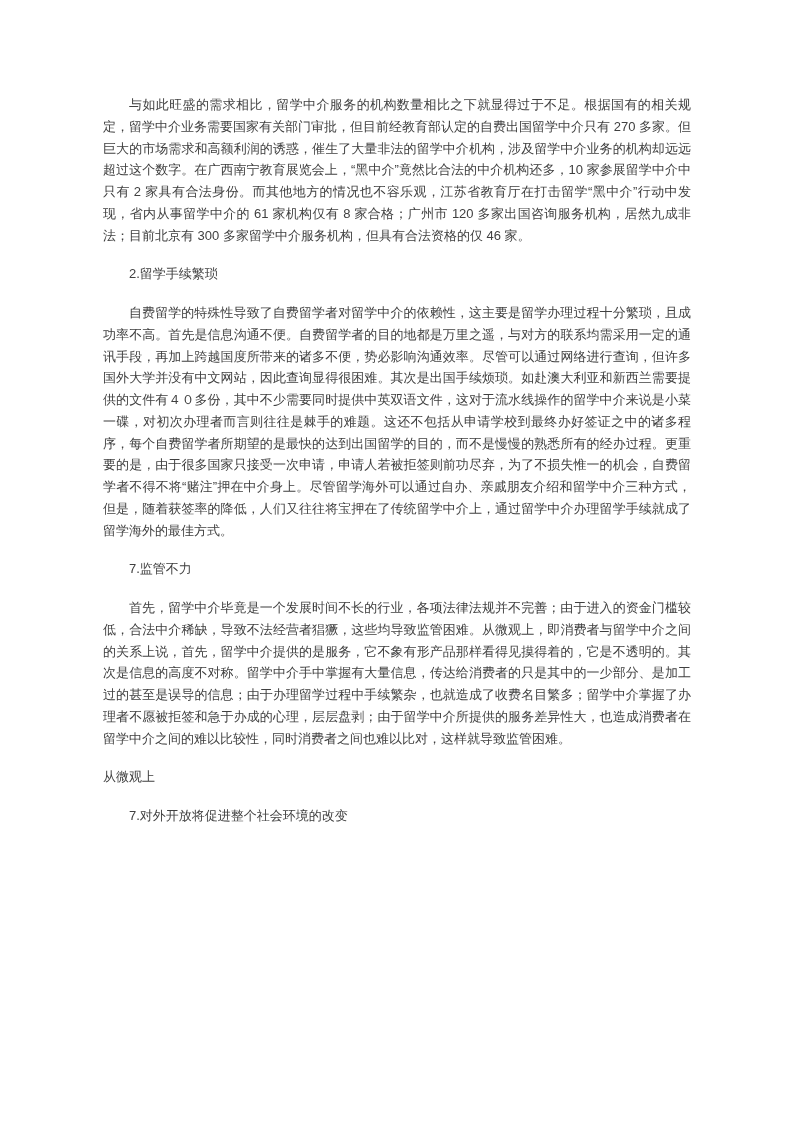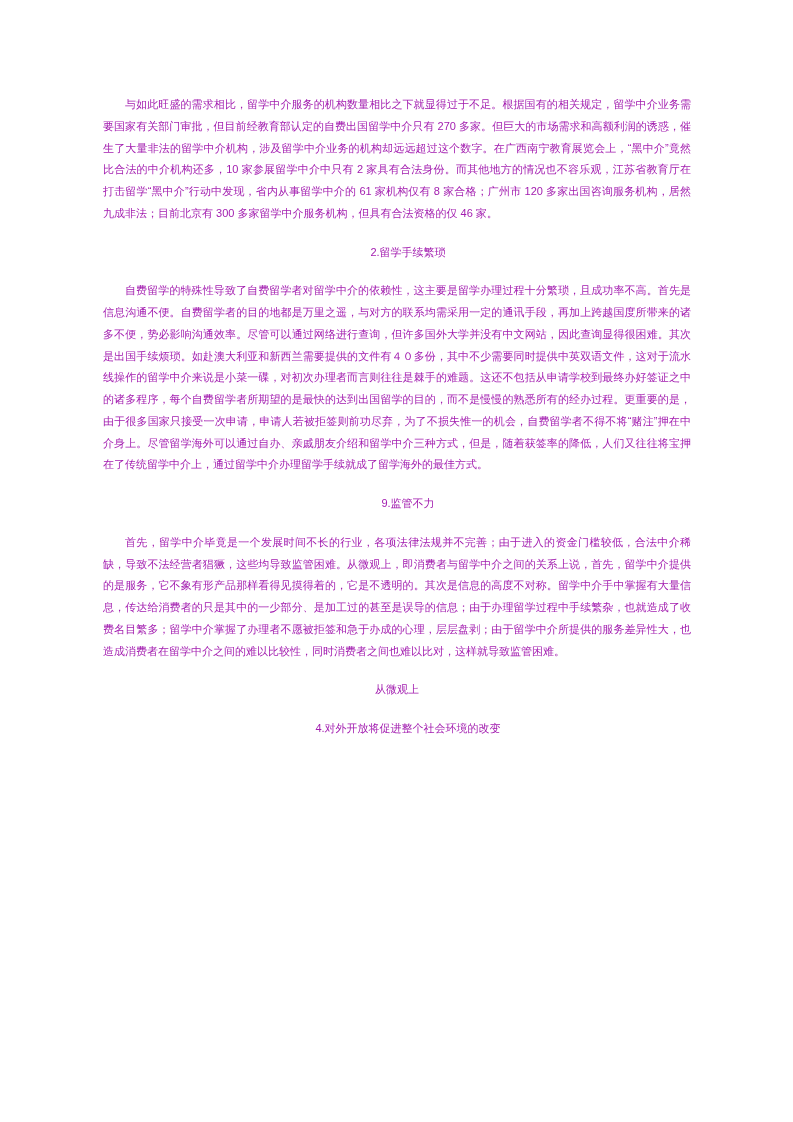--- a/index.html
+++ b/index.html
@@ -13,51 +13,51 @@
     height: 1122px;
     background: #ffffff;
     overflow: hidden;
     font-family: "Liberation Sans", sans-serif;
   }
   .content {
     position: absolute;
     left: 103px;
     top: 94px;
     width: 588px;
-    color: #a21caf;
-    font-size: 11px;
+    color: #404040;
+    font-size: 13px;
     line-height: 21.75px;
     text-align: justify;
     text-justify: inter-ideograph;
     word-break: normal;
   }
   .block {
     margin: 0 0 17px 0;
     font-weight: normal;
   }
   .heading {
-    text-align: center;
+    text-align: left;
   }
   .indent {
     text-indent: 2em;
   }
 </style>
 </head>
 <body>
 
 <div class="page">
   <div class="content">
     <p class="block indent">与如此旺盛的需求相比，留学中介服务的机构数量相比之下就显得过于不足。根据国有的相关规定，留学中介业务需要国家有关部门审批，但目前经教育部认定的自费出国留学中介只有 270 多家。但巨大的市场需求和高额利润的诱惑，催生了大量非法的留学中介机构，涉及留学中介业务的机构却远远超过这个数字。在广西南宁教育展览会上，“黑中介”竟然比合法的中介机构还多，10 家参展留学中介中只有 2 家具有合法身份。而其他地方的情况也不容乐观，江苏省教育厅在打击留学“黑中介”行动中发现，省内从事留学中介的 61 家机构仅有 8 家合格；广州市 120 多家出国咨询服务机构，居然九成非法；目前北京有 300 多家留学中介服务机构，但具有合法资格的仅 46 家。</p>
 
     <p class="block heading indent">2.留学手续繁琐</p>
 
     <p class="block indent">自费留学的特殊性导致了自费留学者对留学中介的依赖性，这主要是留学办理过程十分繁琐，且成功率不高。首先是信息沟通不便。自费留学者的目的地都是万里之遥，与对方的联系均需采用一定的通讯手段，再加上跨越国度所带来的诸多不便，势必影响沟通效率。尽管可以通过网络进行查询，但许多国外大学并没有中文网站，因此查询显得很困难。其次是出国手续烦琐。如赴澳大利亚和新西兰需要提供的文件有４０多份，其中不少需要同时提供中英双语文件，这对于流水线操作的留学中介来说是小菜一碟，对初次办理者而言则往往是棘手的难题。这还不包括从申请学校到最终办好签证之中的诸多程序，每个自费留学者所期望的是最快的达到出国留学的目的，而不是慢慢的熟悉所有的经办过程。更重要的是，由于很多国家只接受一次申请，申请人若被拒签则前功尽弃，为了不损失惟一的机会，自费留学者不得不将“赌注”押在中介身上。尽管留学海外可以通过自办、亲戚朋友介绍和留学中介三种方式，但是，随着获签率的降低，人们又往往将宝押在了传统留学中介上，通过留学中介办理留学手续就成了留学海外的最佳方式。</p>
 
-    <p class="block heading indent">9.监管不力</p>
+    <p class="block heading indent">7.监管不力</p>
 
     <p class="block indent">首先，留学中介毕竟是一个发展时间不长的行业，各项法律法规并不完善；由于进入的资金门槛较低，合法中介稀缺，导致不法经营者猖獗，这些均导致监管困难。从微观上，即消费者与留学中介之间的关系上说，首先，留学中介提供的是服务，它不象有形产品那样看得见摸得着的，它是不透明的。其次是信息的高度不对称。留学中介手中掌握有大量信息，传达给消费者的只是其中的一少部分、是加工过的甚至是误导的信息；由于办理留学过程中手续繁杂，也就造成了收费名目繁多；留学中介掌握了办理者不愿被拒签和急于办成的心理，层层盘剥；由于留学中介所提供的服务差异性大，也造成消费者在留学中介之间的难以比较性，同时消费者之间也难以比对，这样就导致监管困难。</p>
 
     <p class="block heading">从微观上</p>
 
 
-    <p class="block heading indent">4.对外开放将促进整个社会环境的改变</p>
+    <p class="block heading indent">7.对外开放将促进整个社会环境的改变</p>
   </div>
 </div>
 
 </body></html>

